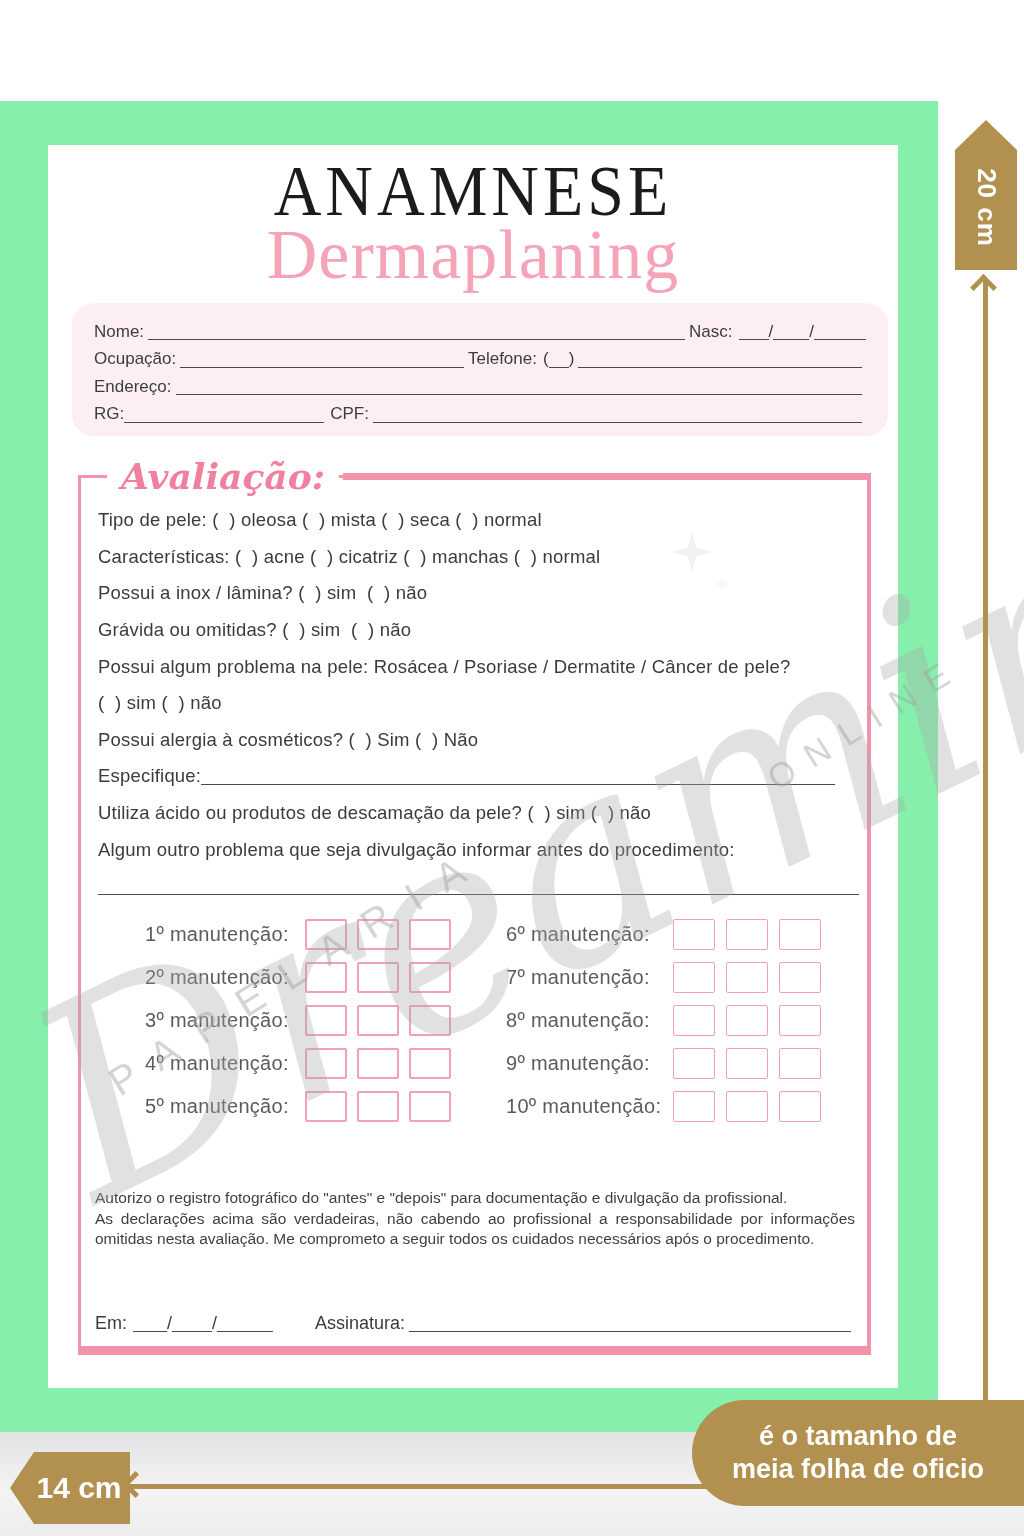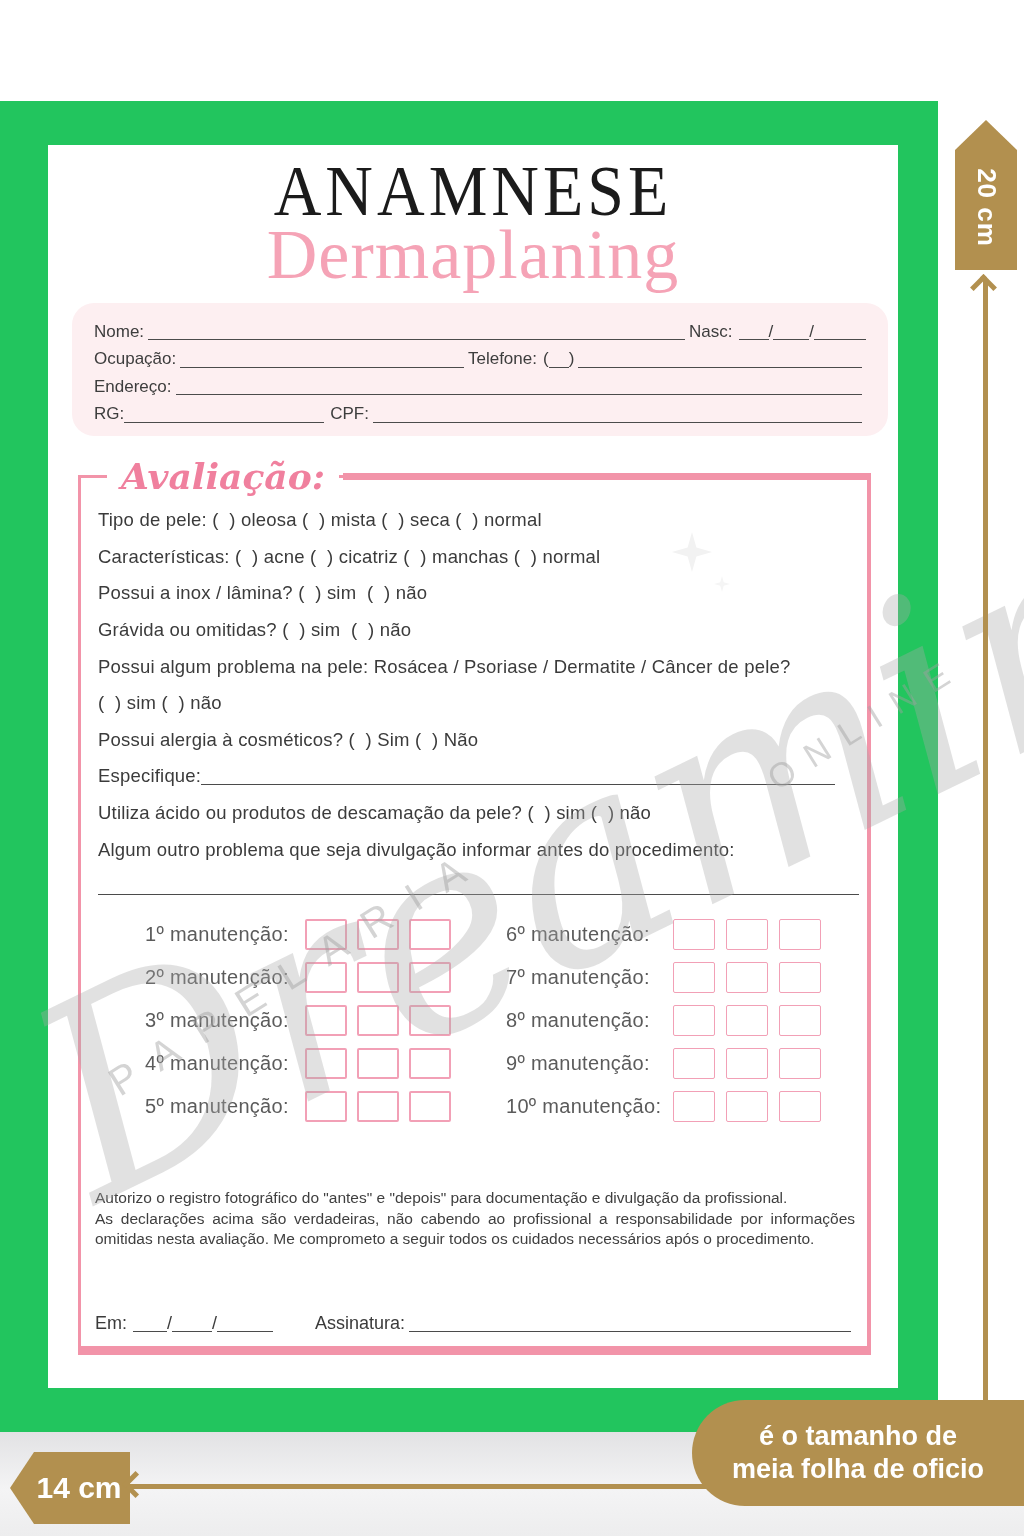--- a/index.html
+++ b/index.html
@@ -6,21 +6,21 @@
   html,body { width:1024px; height:1536px; }
   body { font-family:"Liberation Sans","DejaVu Sans",sans-serif; background:#ffffff; }
   .canvas { position:relative; width:1024px; height:1536px; background:#ffffff; overflow:hidden; }
 
   
   .bottom-strip { position:absolute; left:0; top:1432px; width:1024px; height:104px;
     background:linear-gradient(180deg,#e2e2e4 0%,#f4f4f5 55%,#ededee 100%); }
 
   
   .pink-page { position:absolute; left:0; top:101px; width:938px; height:1331px;
-    background:#22c55e; z-index:1; }
+    background:#86efac; z-index:1; }
   .white-page { position:absolute; left:48px; top:44px; width:850px; height:1243px;
     background:#ffffff; }
 
   
   .hdr { position:absolute; left:0; top:14px; width:850px; text-align:center; }
   .hdr-title { font-family:"Liberation Serif","DejaVu Serif",serif; font-size:66px; line-height:64px;
     letter-spacing:4px; color:#1b1b1b; display:inline-block; transform:scaleY(1.08); font-weight:500; }
   .hdr-sub { font-family:"Liberation Serif","DejaVu Serif",serif; font-size:70px; line-height:60px;
     color:#f5a3b6; display:block; margin-top:2px; letter-spacing:1px; }
 

